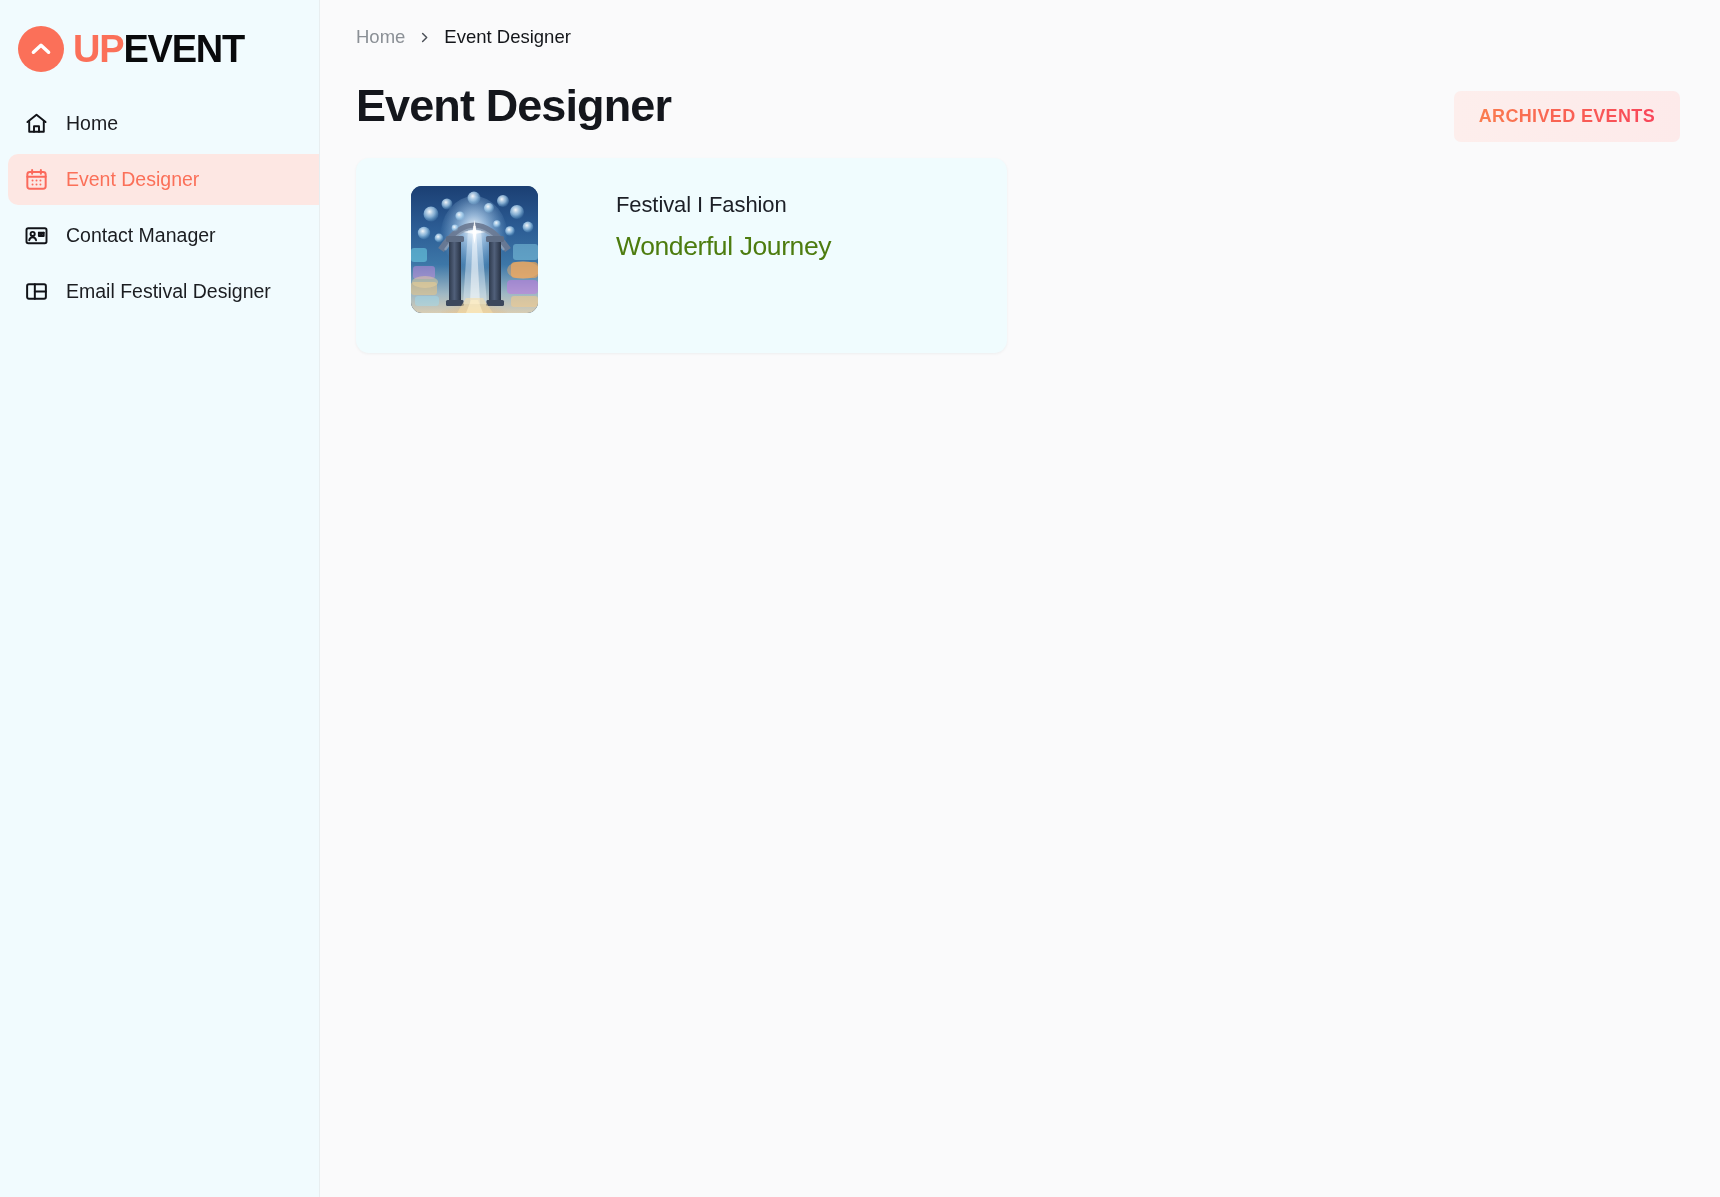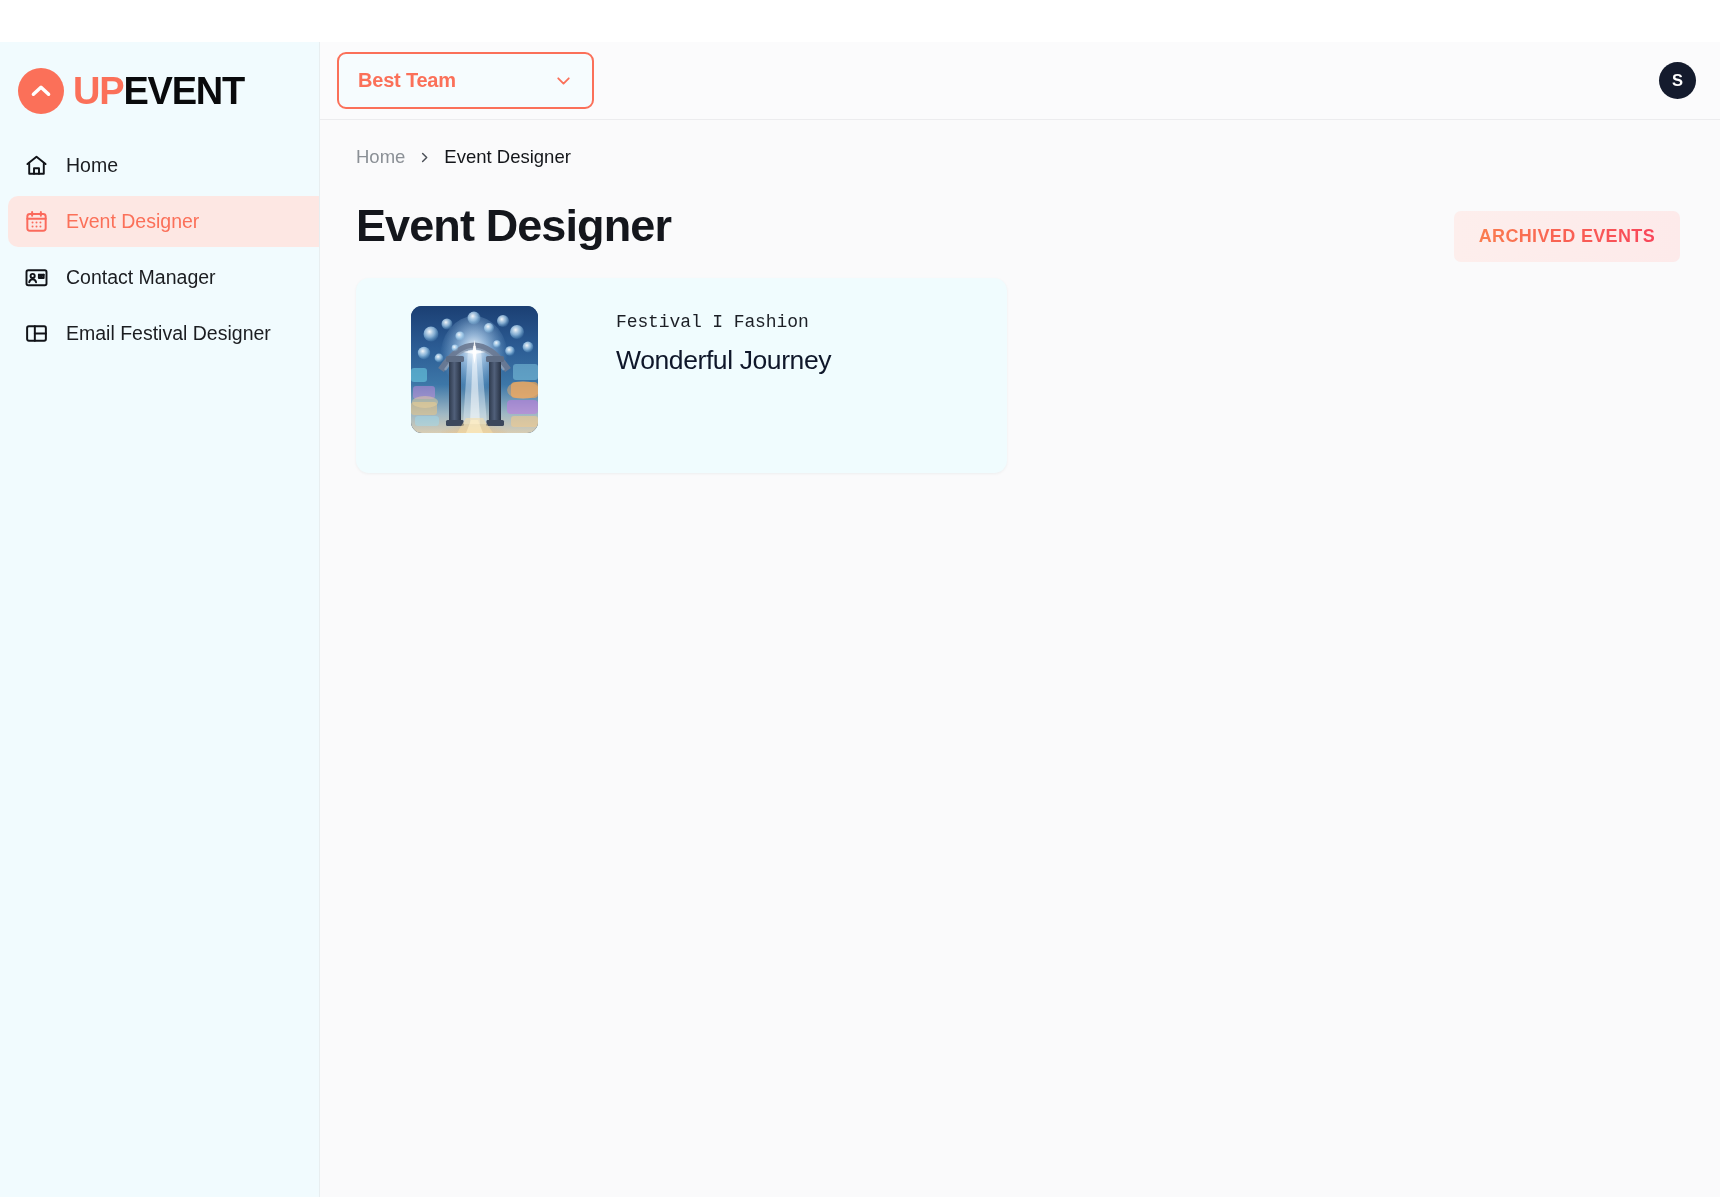--- a/index.html
+++ b/index.html
@@ -14,21 +14,20 @@
   body {
     font-family: "Liberation Sans", "DejaVu Sans", sans-serif;
     background: #ffffff;
     -webkit-font-smoothing: antialiased;
   }
 
   .app {
     display: flex;
     width: 1720px;
     height: 974px;
-    margin-top: 42px;
   }
 
   
   .sidebar {
     width: 320px;
     min-width: 320px;
     height: 1197px;
     background: #f1fbfe;
     border-right: 1px solid #e8eef0;
     padding-top: 0;
@@ -263,30 +262,29 @@
     height: 127px;
     border-radius: 11px;
     flex: 0 0 auto;
     overflow: hidden;
     position: relative;
     background: #1d3a63;
   }
 
   .card-text { padding: 6px 0 0 78px; }
   .card-kicker {
-    font-size: 18px;
+    font-size: 22px;
     color: #1c1f26;
     font-weight: 400;
     margin-bottom: 13px;
     letter-spacing: -0.1px;
-    font-family: Liberation Mono, monospace;
   }
   .card-title {
     font-size: 26.5px;
-    color: #0f172a;
+    color: #4d7c0f;
     font-weight: 500;
     letter-spacing: -0.4px;
   }
 </style>
 </head>
 <body>
 
 <div class="app">
 
   <aside class="sidebar">
@@ -353,34 +351,20 @@
         </span>
         <span>Email Festival Designer</span>
       </a>
 
 
     </nav>
   </aside>
 
   <div class="main">
 
-    <header class="topbar">
-      <div class="team-select">
-        <span class="team-label">Best Team</span>
-        <span class="chev">
-          <svg width="21" height="21" viewBox="0 0 24 24" fill="none" stroke="currentColor" stroke-width="2.1" stroke-linecap="round" stroke-linejoin="round">
-            <polyline points="6,9.5 12,15.5 18,9.5"></polyline>
-          </svg>
-        </span>
-      </div>
-
-      <div class="avatar">
-        <span>S</span>
-      </div>
-    </header>
 
     <div class="content">
 
       <div class="breadcrumb">
         <a class="crumb-link">Home</a>
         <span class="crumb-sep">
           <svg width="15" height="15" viewBox="0 0 24 24" fill="none" stroke="currentColor" stroke-width="2.4" stroke-linecap="round" stroke-linejoin="round">
             <polyline points="9,5.5 15.5,12 9,18.5"></polyline>
           </svg>
         </span>

